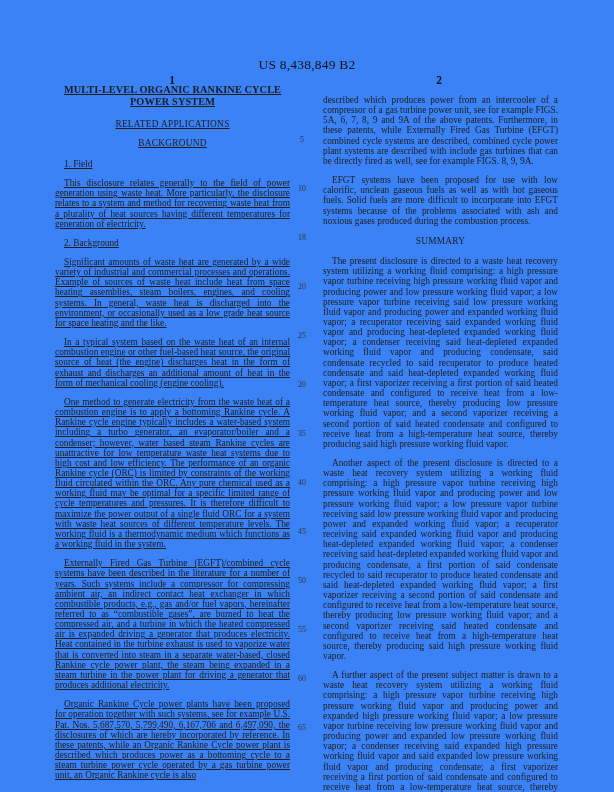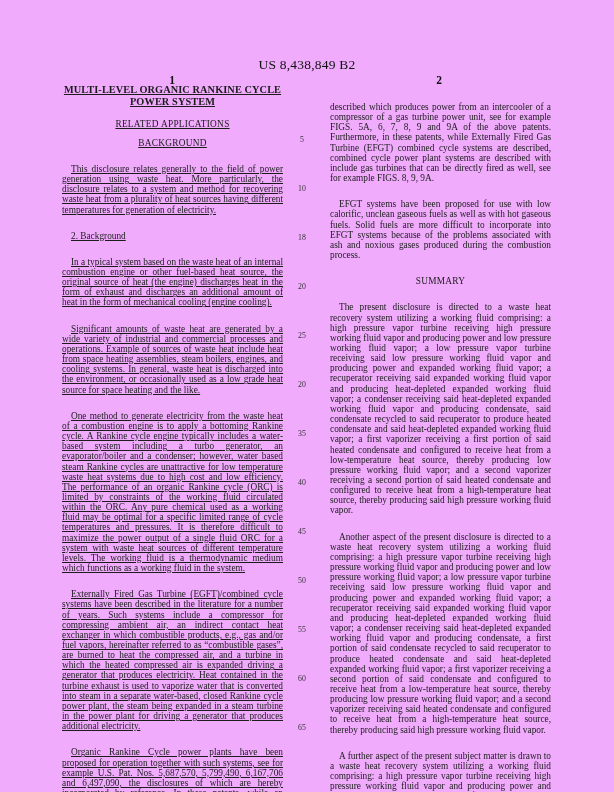--- a/index.html
+++ b/index.html
@@ -1,20 +1,20 @@
 <!DOCTYPE html>
 <html><head>
 <meta charset="utf-8">
 <style>
   html, body { margin: 0; padding: 0; background: #ffffff; }
   .page {
     position: relative;
     width: 614px;
     height: 792px;
-    background: #f0abfc;
+    background: #3b82f6;
     font-family: "Liberation Serif", serif;
     color: #161616;
     overflow: hidden;
   }
   .patent-header {
     position: absolute;
     top: 57px; left: 0; right: 0;
     text-align: center;
     font-size: 13.5px;
     letter-spacing: 0.2px;
@@ -56,21 +56,21 @@
     font-size: 9.3px;
     font-weight: normal;
     text-align: center;
     letter-spacing: 0.3px;
     margin: 0;
   }
   .h-related    { margin: 0 0 9px 0; text-align: center; }
   .h-background { margin: 8px 0 11px 0; }
   .h-summary    { margin: 10px 0 10px 0; }
 
-  .col p { margin: 16px; text-indent: 9px; }
+  .col p { margin: 9px; text-indent: 9px; }
   .col p.noindent { text-indent: 0; }
   .sublabel { text-align: left; }
 
   .gutter {
     position: absolute;
     left: 294px;
     top: 135px;
     width: 16px;
     font-size: 7.8px;
     line-height: 10px;
@@ -102,24 +102,25 @@
     <span>50</span>
     <span>55</span>
     <span>60</span>
     <span>65</span>
   </div>
 
   <div class="col col-left">
     <div class="invention-title">MULTI-LEVEL ORGANIC RANKINE CYCLE POWER SYSTEM</div>
     <div class="sechead h-related">RELATED APPLICATIONS</div>
     <div class="sechead h-background">BACKGROUND</div>
+    <p class="sublabel">1. Field</p>
     <p>This disclosure relates generally to the field of power generation using waste heat. More particularly, the disclosure relates to a system and method for recovering waste heat from a plurality of heat sources having different temperatures for generation of electricity.</p>
     <p class="sublabel">2. Background</p>
+    <p>Significant amounts of waste heat are generated by a wide variety of industrial and commercial processes and operations. Example of sources of waste heat include heat from space heating assemblies, steam boilers, engines, and cooling systems. In general, waste heat is discharged into the environment, or occasionally used as a low grade heat source for space heating and the like.</p>
     <p>In a typical system based on the waste heat of an internal combustion engine or other fuel-based heat source, the original source of heat (the engine) discharges heat in the form of exhaust and discharges an additional amount of heat in the form of mechanical cooling (engine cooling).</p>
-    <p>Significant amounts of waste heat are generated by a wide variety of industrial and commercial processes and operations. Example of sources of waste heat include heat from space heating assemblies, steam boilers, engines, and cooling systems. In general, waste heat is discharged into the environment, or occasionally used as a low grade heat source for space heating and the like.</p>
     <p>One method to generate electricity from the waste heat of a combustion engine is to apply a bottoming Rankine cycle. A Rankine cycle engine typically includes a water-based system including a turbo generator, an evaporator/boiler and a condenser; however, water based steam Rankine cycles are unattractive for low temperature waste heat systems due to high cost and low efficiency. The performance of an organic Rankine cycle (ORC) is limited by constraints of the working fluid circulated within the ORC. Any pure chemical used as a working fluid may be optimal for a specific limited range of cycle temperatures and pressures. It is therefore difficult to maximize the power output of a single fluid ORC for a system with waste heat sources of different temperature levels. The working fluid is a thermodynamic medium which functions as a working fluid in the system.</p>
     <p>Externally Fired Gas Turbine (EGFT)/combined cycle systems have been described in the literature for a number of years. Such systems include a compressor for compressing ambient air, an indirect contact heat exchanger in which combustible products, e.g., gas and/or fuel vapors, hereinafter referred to as “combustible gases”, are burned to heat the compressed air, and a turbine in which the heated compressed air is expanded driving a generator that produces electricity. Heat contained in the turbine exhaust is used to vaporize water that is converted into steam in a separate water-based, closed Rankine cycle power plant, the steam being expanded in a steam turbine in the power plant for driving a generator that produces additional electricity.</p>
     <p>Organic Rankine Cycle power plants have been proposed for operation together with such systems, see for example U.S. Pat. Nos. 5,687,570, 5,799,490, 6,167,706 and 6,497,090, the disclosures of which are hereby incorporated by reference. In these patents, while an Organic Rankine Cycle power plant is described which produces power as a bottoming cycle to a steam turbine power cycle operated by a gas turbine power unit, an Organic Rankine cycle is also</p>
   </div>
 
   <div class="col col-right">
     <p class="noindent">described which produces power from an intercooler of a compressor of a gas turbine power unit, see for example FIGS. 5A, 6, 7, 8, 9 and 9A of the above patents. Furthermore, in these patents, while Externally Fired Gas Turbine (EFGT) combined cycle systems are described, combined cycle power plant systems are described with include gas turbines that can be directly fired as well, see for example FIGS. 8, 9, 9A.</p>
     <p>EFGT systems have been proposed for use with low calorific, unclean gaseous fuels as well as with hot gaseous fuels. Solid fuels are more difficult to incorporate into EFGT systems because of the problems associated with ash and noxious gases produced during the combustion process.</p>
     <div class="sechead h-summary">SUMMARY</div>
     <p>The present disclosure is directed to a waste heat recovery system utilizing a working fluid comprising: a high pressure vapor turbine receiving high pressure working fluid vapor and producing power and low pressure working fluid vapor; a low pressure vapor turbine receiving said low pressure working fluid vapor and producing power and expanded working fluid vapor; a recuperator receiving said expanded working fluid vapor and producing heat-depleted expanded working fluid vapor; a condenser receiving said heat-depleted expanded working fluid vapor and producing condensate, said condensate recycled to said recuperator to produce heated condensate and said heat-depleted expanded working fluid vapor; a first vaporizer receiving a first portion of said heated condensate and configured to receive heat from a low-temperature heat source, thereby producing low pressure working fluid vapor; and a second vaporizer receiving a second portion of said heated condensate and configured to receive heat from a high-temperature heat source, thereby producing said high pressure working fluid vapor.</p>

